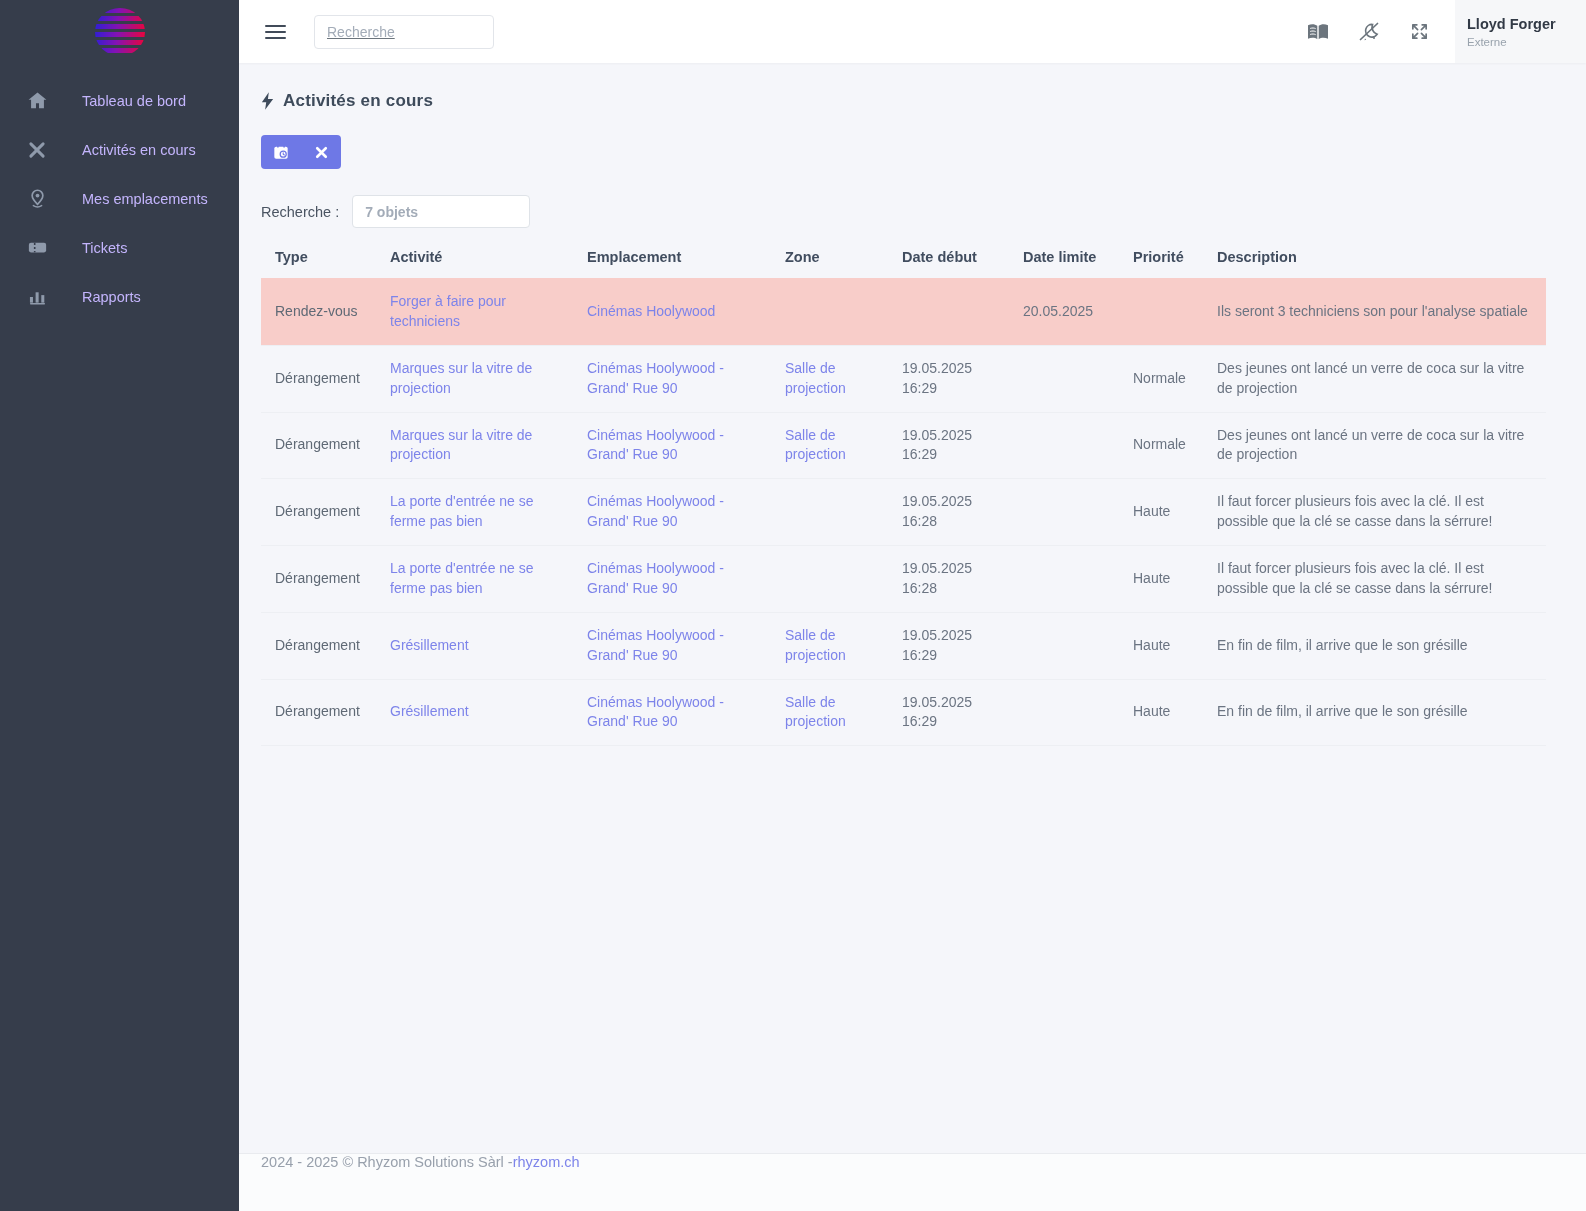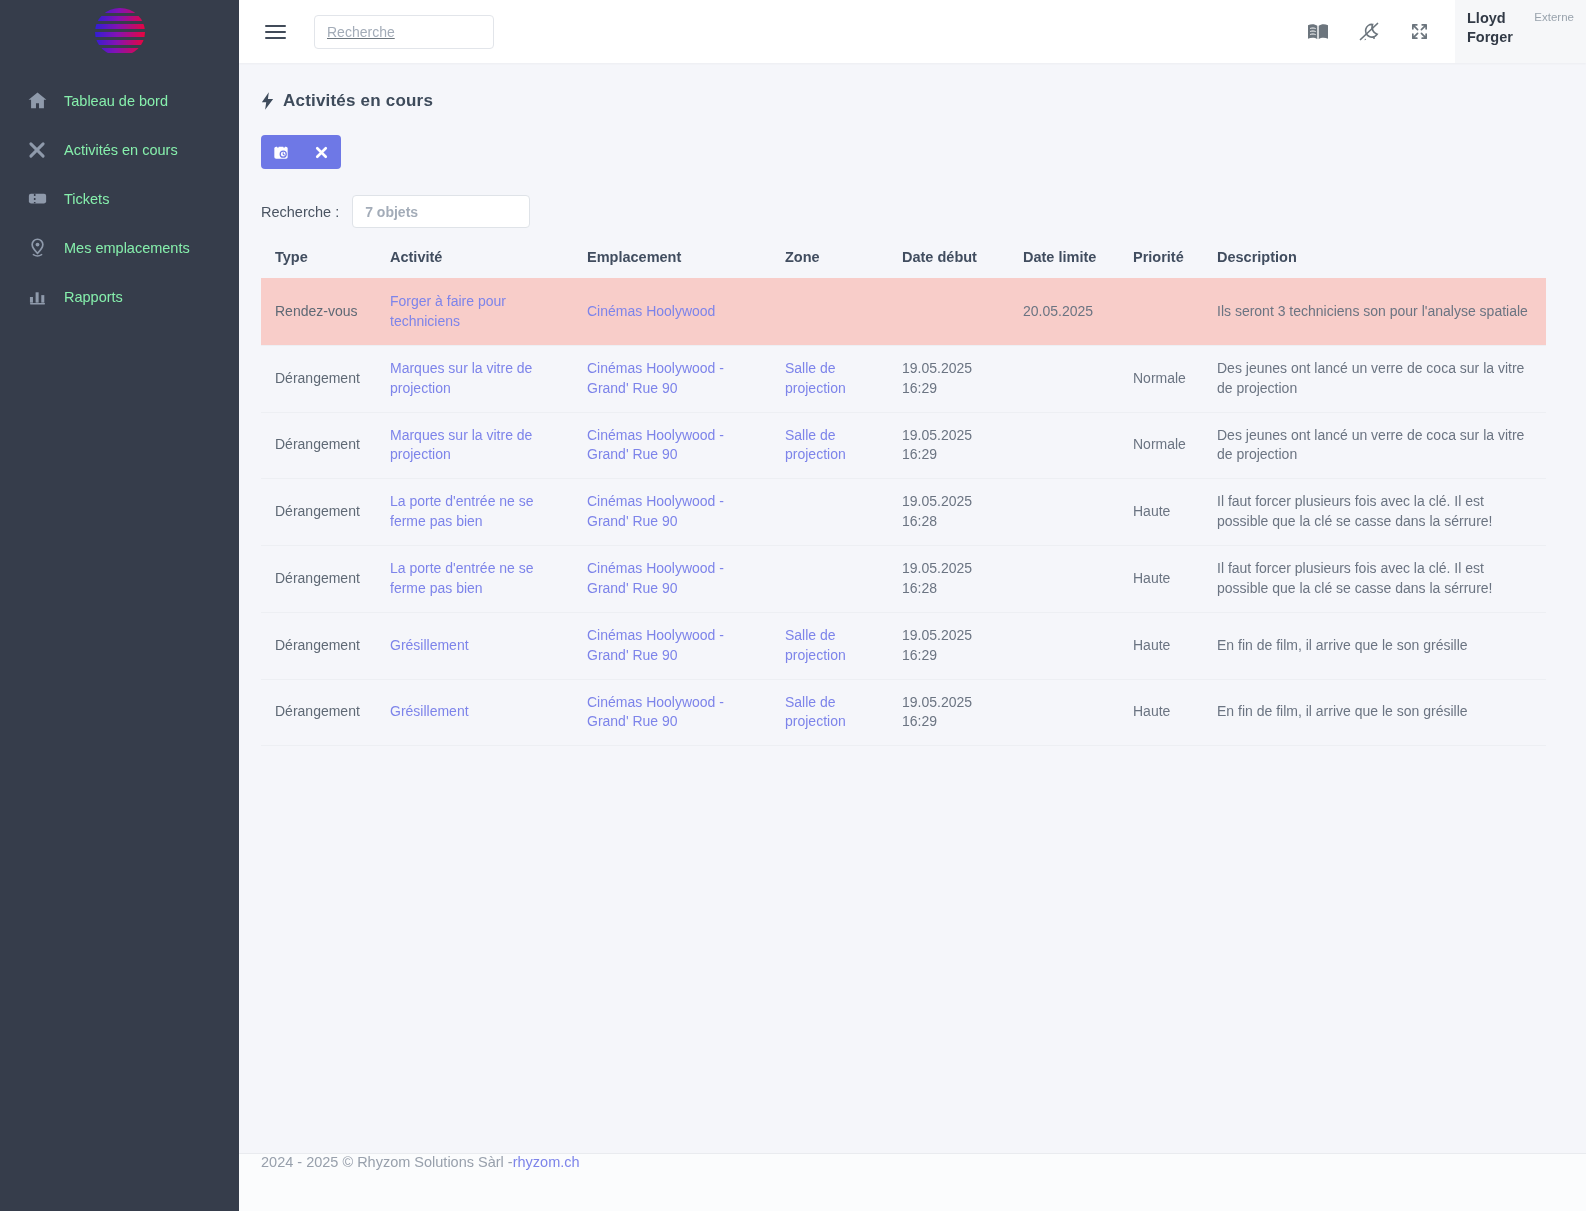--- a/index.html
+++ b/index.html
@@ -18,33 +18,33 @@
     display:flex; flex-direction:column;
   }
   .logo-wrap { height:63px; display:flex; align-items:center; justify-content:center; }
   .logo-circle {
     width:50px; height:48px; border-radius:50%;
     background:
       repeating-linear-gradient(180deg, rgba(54,61,75,0) 0 5px, #363d4b 5px 8px),
       linear-gradient(95deg, #2a1fd6 0%, #8312b4 45%, #ee0436 100%);
   }
   .nav { padding-top:13px; }
-  .nav-item { display:flex; align-items:center; height:49px; padding-left:26px; color:#86efac; font-size:14.5px; cursor:pointer; }
+  .nav-item { display:flex; align-items:center; height:49px; padding-left:26px; color:#c4b5fd; font-size:14.5px; cursor:pointer;gap:18px; }
   .nav-item .nico { width:22px; margin-right:16px; display:flex; justify-content:center; }
   
   .main { flex:1; display:flex; flex-direction:column; height:1211px; }
   .topbar { height:63px; min-height:63px; background:#ffffff; display:flex; align-items:center; box-shadow:0 1px 2px rgba(0,0,0,.04); }
   .hamburger { margin-left:26px; display:flex; flex-direction:column; gap:4px; cursor:pointer; }
   .hamburger span { width:21px; height:2px; background:#414b59; border-radius:1px; }
   .topbar-search { margin-left:28px; width:180px; height:34px; border:1px solid #e2e5ea; border-radius:4px; padding:0 12px; font-size:14px; color:#6c757d; outline:none; font-family:"Liberation Sans",sans-serif;text-decoration:underline; }
   .topbar-search::placeholder { color:#a3acb8; }
   .topbar-spacer { flex:1; }
   .topbar-icons { display:flex; align-items:center; gap:30px; margin-right:26px; }
   .tico { cursor:pointer; display:flex; }
-  .user-panel { width:131px; height:63px; background:#f6f7f9; padding:9px 12px; display:flex; flex-direction:row; justify-content:center; cursor:pointer; }
+  .user-panel { width:131px; height:63px; background:#f6f7f9; padding:9px 12px; display:flex; flex-direction:column; justify-content:center; cursor:pointer; }
   .user-name { font-size:14.5px; font-weight:bold; color:#323a46; line-height:1.3; }
   .user-role { font-size:11.5px; color:#99a3ad; margin-top:2px; }
   
   .content { flex:1; padding:0 40px 0 22px; overflow:hidden; }
   .page-title-row { display:flex; align-items:center; gap:9px; margin-top:28px; }
   .page-title { font-size:17px; font-weight:bold; color:#3e4b5b; letter-spacing:.2px; }
   .btn-group { margin-top:24px; display:inline-flex; }
   .btn { width:40px; height:34px; background:#6e78e6; border:none; display:flex; align-items:center; justify-content:center; cursor:pointer; padding:0; }
   .btn:first-child { border-radius:4px 0 0 4px; }
   .btn:last-child  { border-radius:0 4px 4px 0; }
@@ -83,36 +83,36 @@
     <div class="nav-item">
       <span class="nico">
         <svg width="18" height="18" viewBox="0 0 20 20">
             <path d="M3.2 3.2 L16.8 16.8 M16.8 3.2 L3.2 16.8" stroke="#8f9aab" stroke-width="3.3" stroke-linecap="round"></path>
           </svg>
       </span>
       <span>Activités en cours</span>
     </div>
     <div class="nav-item">
       <span class="nico">
-        <svg width="19" height="15" viewBox="0 0 20 16">
-            <rect x="0.8" y="2.8" width="18.4" height="10.4" rx="2.2" fill="#8f9aab"></rect>
-            <line x1="7" y1="3" x2="7" y2="13" stroke="#363d4b" stroke-width="1.7" stroke-dasharray="2.2 2.2"></line>
-          </svg>
-      </span>
-      <span>Tickets</span>
-    </div>
-    <div class="nav-item">
-      <span class="nico">
         <svg width="15" height="19" viewBox="0 0 16 20">
             <path d="M8 1.2 C4.7 1.2 2.3 3.7 2.3 6.9 c0 3.7 5.7 9.3 5.7 9.3 s5.7-5.6 5.7-9.3 C13.7 3.7 11.3 1.2 8 1.2 Z" fill="none" stroke="#8f9aab" stroke-width="1.8"></path>
             <circle cx="8" cy="6.9" r="2" fill="#8f9aab"></circle>
             <path d="M3.6 17.6 q4.4 2.8 8.8 0" fill="none" stroke="#8f9aab" stroke-width="1.6" stroke-linecap="round"></path>
           </svg>
       </span>
       <span>Mes emplacements</span>
+    </div>
+    <div class="nav-item">
+      <span class="nico">
+        <svg width="19" height="15" viewBox="0 0 20 16">
+            <rect x="0.8" y="2.8" width="18.4" height="10.4" rx="2.2" fill="#8f9aab"></rect>
+            <line x1="7" y1="3" x2="7" y2="13" stroke="#363d4b" stroke-width="1.7" stroke-dasharray="2.2 2.2"></line>
+          </svg>
+      </span>
+      <span>Tickets</span>
     </div>
     <div class="nav-item">
       <span class="nico">
         <svg width="17" height="16" viewBox="0 0 18 16">
             <rect x="1" y="8" width="3.2" height="6" fill="#8f9aab"></rect>
             <rect x="7" y="3" width="3.2" height="11" fill="#8f9aab"></rect>
             <rect x="13" y="6" width="3.2" height="8" fill="#8f9aab"></rect>
             <rect x="1" y="14.4" width="16" height="1.6" rx="0.8" fill="#8f9aab"></rect>
           </svg>
       </span>

